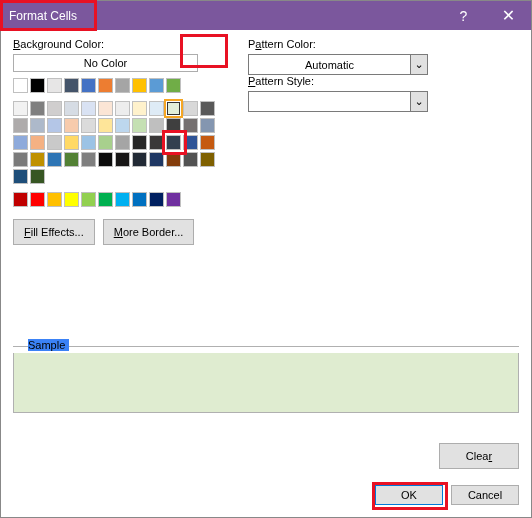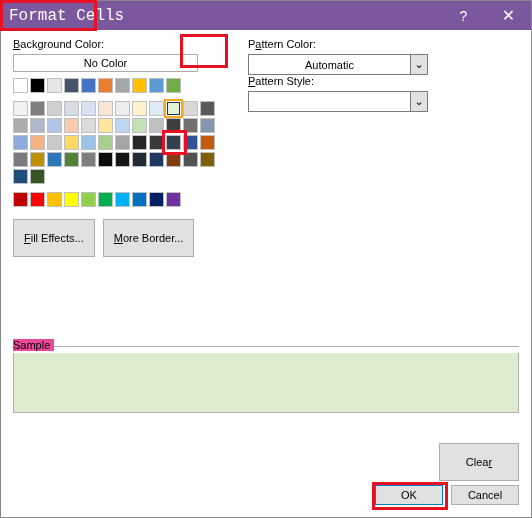--- a/index.html
+++ b/index.html
@@ -1,19 +1,19 @@
 <!DOCTYPE html>
 <html><head>
 <meta charset="utf-8">
 <style>
   * { box-sizing: border-box; font-family: "Segoe UI", Tahoma, sans-serif; font-size: 11px; }
   body { margin: 0; background: #fff; }
   .dialog { width: 532px; height: 518px; border: 1px solid #888; position: relative; background: #fff; }
   .titlebar { height: 29px; background: #7b579d; color: #fff; display: flex; align-items: center; padding: 0 0 0 8px; }
-  .title { flex: 1; font-size: 16px; font-family: Liberation Mono, monospace; }
+  .title { flex: 1; font-size: 12px; }
   .titlebtns { display: flex; }
   .titlebtn { width: 45px; height: 29px; display: flex; align-items: center; justify-content: center; color: #fff; font-size: 14px; }
   .titlebtn.close { font-size: 16px; }
   .hl-title { position: absolute; left: -1px; top: -1px; width: 97px; height: 31px; border: 3px solid #e81123; pointer-events: none; }
   .content { padding: 8px 12px 12px 12px; }
   .tabs { display: flex; border-bottom: 1px solid #a0a0a0; margin-bottom: 10px; padding-left: 6px; }
   .tab { padding: 4px 10px; border: 1px solid transparent; border-bottom: none; margin-right: 2px; color: #000; position: relative; top: 1px; background: #fff; }
   .tab.active { border: 1px solid #a0a0a0; border-bottom: 1px solid #fff; }
   .tab.focused { outline: 1px dotted #000; outline-offset: -3px; }
   .hl-tab { position: absolute; border: 3px solid #e81123; pointer-events: none; }
@@ -21,28 +21,28 @@
   .col-left { width: 205px; }
   .col-right { width: 180px; }
   .lbl { margin-bottom: 4px; }
   .nocolor { border: 1px solid #adadad; text-align: center; padding: 2px 0; width: 185px; margin-bottom: 6px; background: #fff; }
   .swatch-grid { display: flex; flex-wrap: wrap; width: 205px; gap: 2px; margin-bottom: 6px; }
   .swatch { width: 15px; height: 15px; border: 1px solid #c0c0c0; }
   .swatch.selected { outline: 2px solid #f5a623; outline-offset: 0; border: 1px solid #fff; box-shadow: 0 0 0 1px #333 inset; }
   .hl-swatch { position: absolute; border: 3px solid #e81123; pointer-events: none; width: 25px; height: 25px; }
   .standard-row { display: flex; gap: 2px; margin: 8px 0 12px 0; }
   .btnrow { display: flex; gap: 8px; }
-  .btn { border: 1px solid #adadad; background: #e1e1e1; padding: 12px 10px; min-width: 80px; text-align: center; }
+  .btn { border: 1px solid #adadad; background: #e1e1e1; padding: 6px 10px; min-width: 80px; text-align: center; }
   .dropdown { display: flex; border: 1px solid #7a7a7a; height: 21px; }
   .dropdown .ddtext { flex: 1; padding: 2px 6px; display: flex; align-items: center; justify-content: center; }
   .dropdown .ddarrow { width: 17px; border-left: 1px solid #7a7a7a; display: flex; align-items: center; justify-content: center; background: #e1e1e1; }
   .sample-section { position: absolute; left: 12px; right: 12px; top: 345px; }
   .sample-box { border: 1px solid #b0b0b0; border-top: none; height: 60px; background: #dfecd0; margin-top: 6px; }
   .sample-frame { position: relative; }
-  .sample-label { position: absolute; top: -7px; left: 0; background: #ec4899; padding: 0 4px 0 0; }
+  .sample-label { position: absolute; top: -7px; left: 15px; background: #3b82f6; padding: 0 4px 0 0; }
   .sample-line { border-top: 1px solid #b0b0b0; margin-top: 0; }
   .footer { position: absolute; right: 12px; bottom: 12px; display: flex; gap: 8px; }
   .footer .btn { min-width: 68px; padding: 3px 0; }
   .clear-row { position: absolute; right: 12px; top: 442px; }
   .hl-ok { position: absolute; border: 3px solid #e81123; pointer-events: none; }
   .u { text-decoration: underline; }
 </style>
 </head>
 <body>
 

